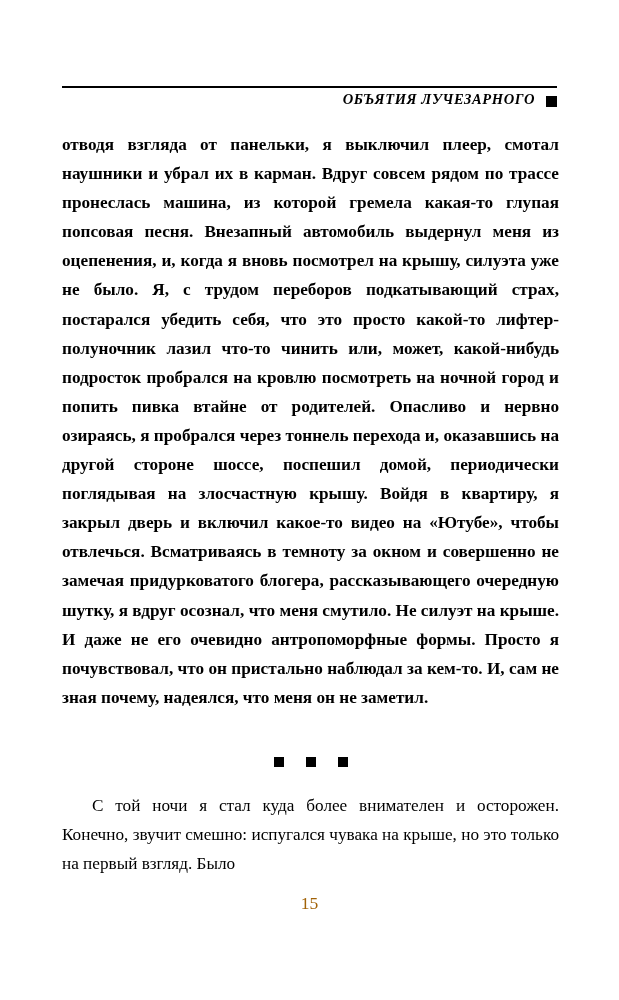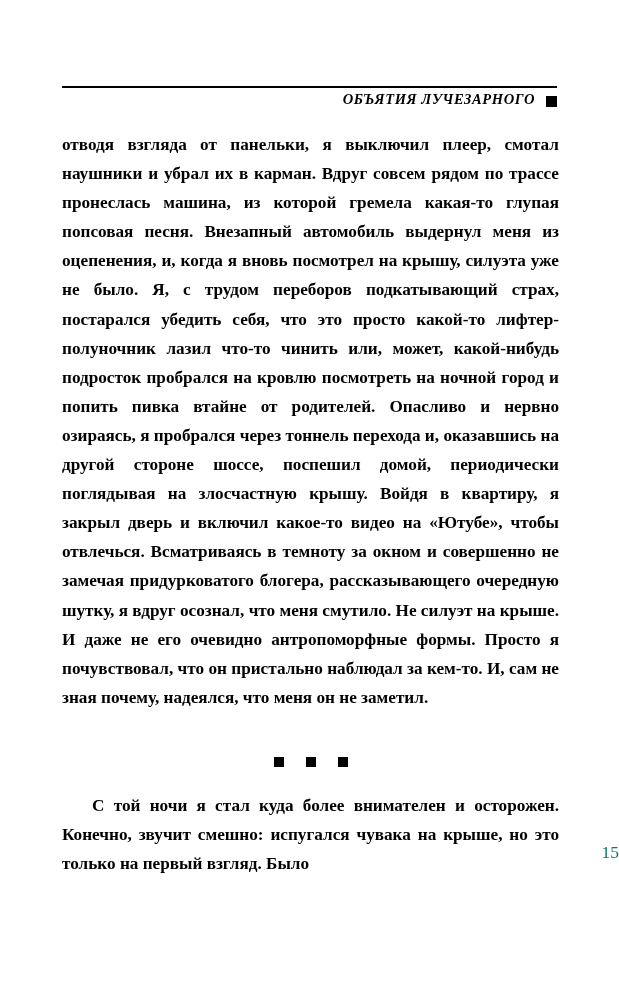--- a/index.html
+++ b/index.html
@@ -98,30 +98,29 @@
     width: 497px;
     font-size: 17.2px;
     line-height: 29.1px;
     text-align: justify;
     text-align-last: left;
     color: #000000;
   }
   .body-text-2 .para-indent {
     text-indent: 30px;
     margin: 0;
-    font-weight: bold;
   }
   .page-number {
     position: absolute;
     left: 0;
-    top: 842px;
+    top: 893px;
     width: 619px;
-    text-align: right;
+    text-align: center;
     font-size: 17.5px;
-    color: #0f766e;
+    color: #a16207;
   }
 </style>
 </head>
 <body>
 
 <div class="page">
 
   <div class="header">
     <div class="header-rule"></div>
     <div class="header-title">ОБЪЯТИЯ ЛУЧЕЗАРНОГО</div>

